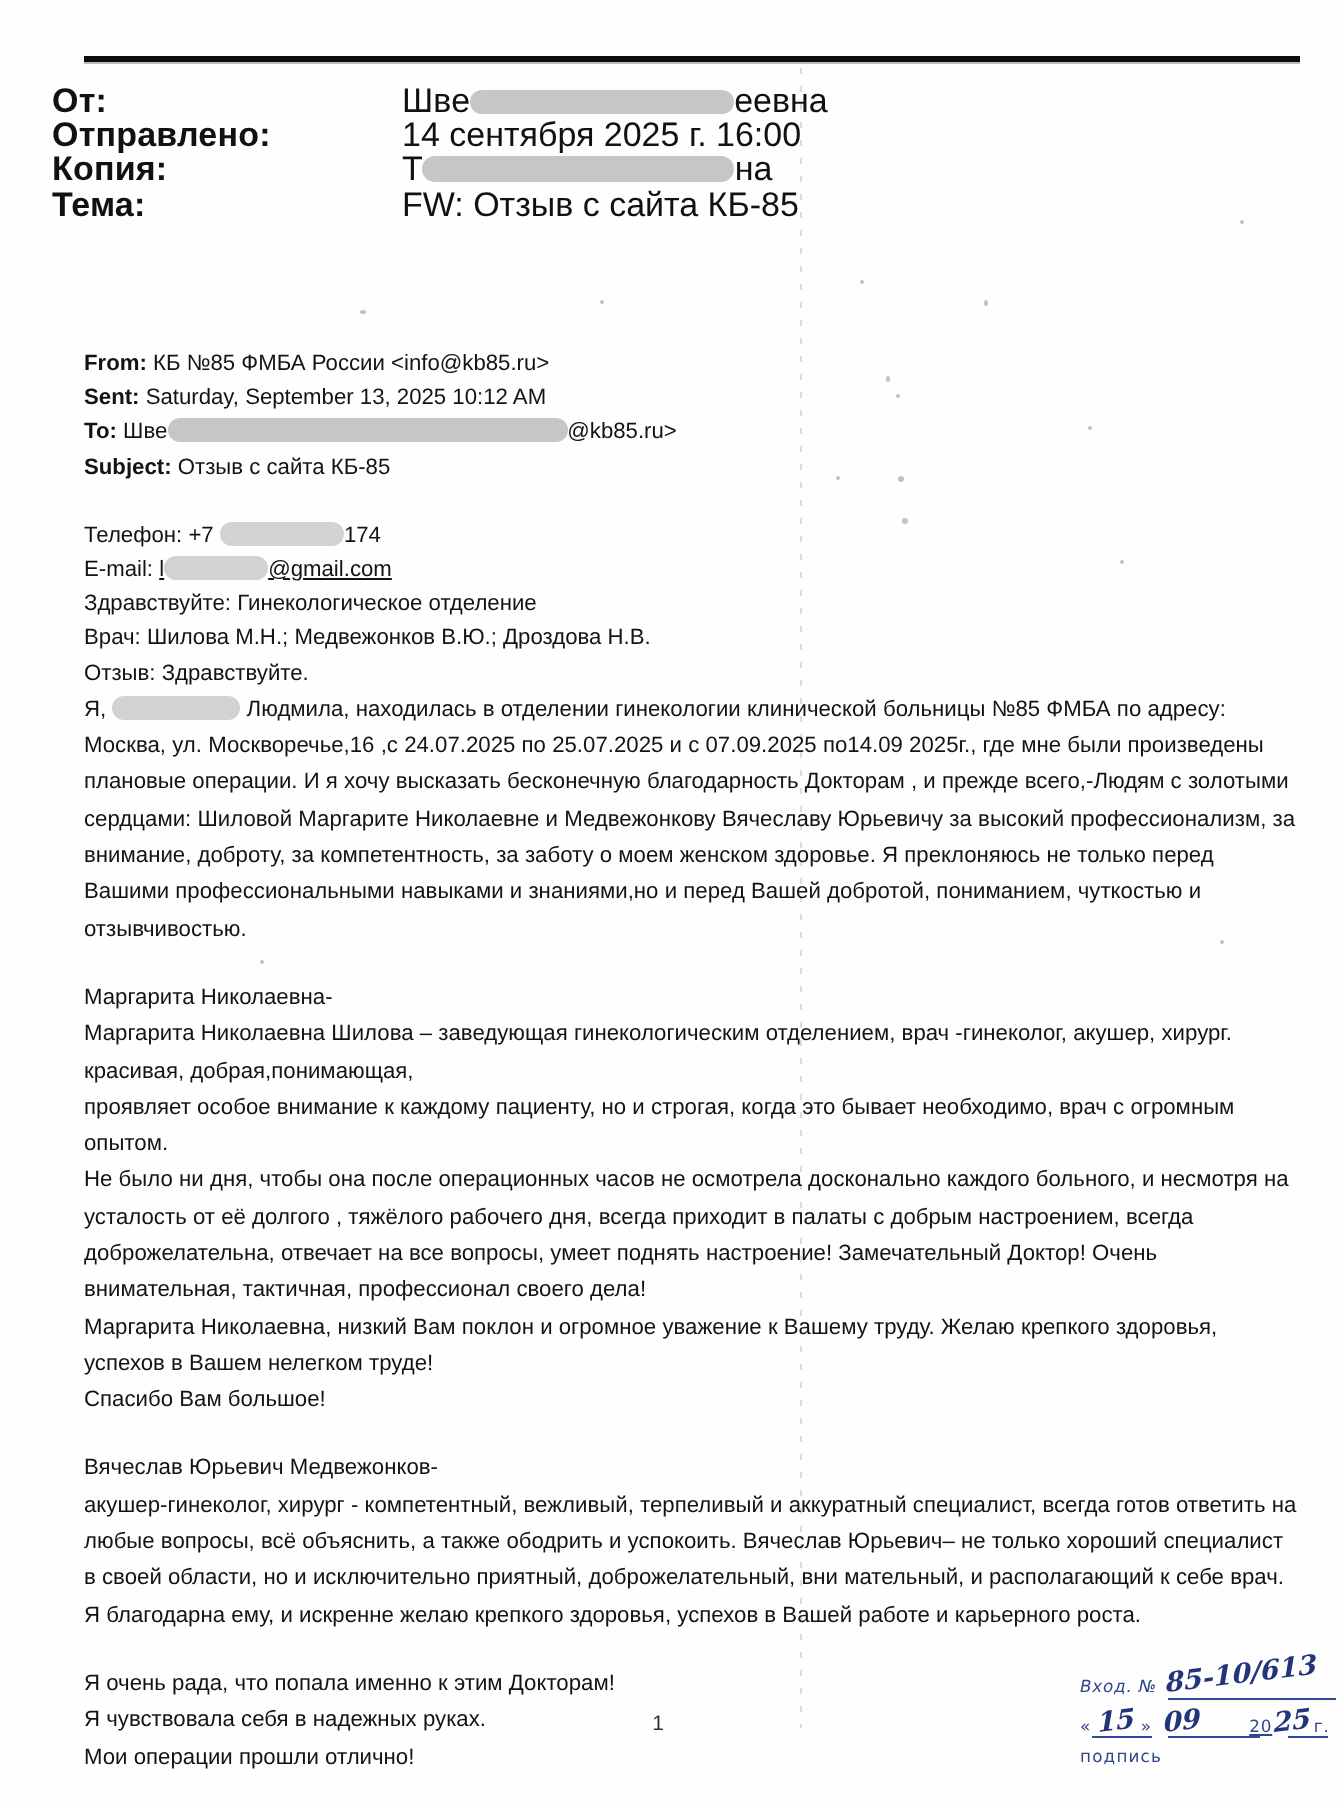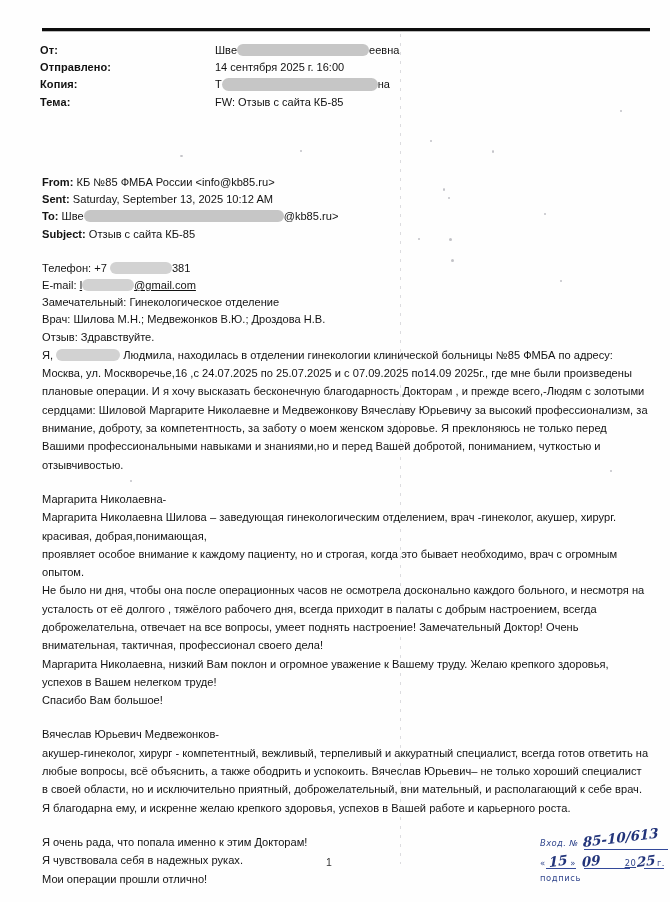--- a/index.html
+++ b/index.html
@@ -59,24 +59,24 @@
     position: absolute;
     left: 0; top: 3px;
     width: 100%;
     height: 1px;
     background: rgba(60,60,60,0.35);
   }
 
   
   .fwd-header {
     position: absolute;
-    left: 40px;
+    left: 26px;
     top: 42px;
     width: 600px;
-    font-size: 11px;
+    font-size: 17px;
     line-height: 17.2px;
     color: #111;
   }
   .fwd-row {
     display: flex;
     align-items: flex-start;
   }
   .fwd-label {
     width: 175px;
     flex: 0 0 175px;
@@ -238,25 +238,25 @@
 
     <div class="mail-head-row"><b>Sent:</b> <span>Saturday, September 13, 2025 10:12 AM</span></div>
 
     <div class="mail-head-row"><b>To:</b> <span>Шве</span><span class="redact" style="width:200px;"></span><span>@kb85.ru&gt;</span></div>
 
     <div class="mail-head-row"><b>Subject:</b> <span>Отзыв с сайта КБ-85</span></div>
 
     <div class="gap-md"></div>
 
 
-    <div class="line"><span>Телефон:</span> <span>+7</span> <span class="redact light" style="width:62px;"></span><span>381</span></div>
+    <div class="line"><span>Телефон:</span> <span>+7</span> <span class="redact light" style="width:62px;"></span><span>174</span></div>
 
     <div class="line"><span>E-mail:</span> <span class="link">l</span><span class="redact light" style="width:52px;"></span><span class="link">@gmail.com</span></div>
 
-    <div class="line"><span>Замечательный:</span> <span>Гинекологическое отделение</span></div>
+    <div class="line"><span>Здравствуйте:</span> <span>Гинекологическое отделение</span></div>
 
     <div class="line"><span>Врач:</span> <span>Шилова М.Н.; Медвежонков В.Ю.; Дроздова Н.В.</span></div>
 
     <div class="line"><span>Отзыв:</span> <span>Здравствуйте.</span></div>
 
     <div class="para"><span>Я, </span><span class="redact light" style="width:64px;"></span><span> Людмила, находилась в отделении гинекологии клинической больницы №85 ФМБА по адресу: Москва, ул. Москворечье,16 ,с 24.07.2025 по 25.07.2025 и с 07.09.2025 по14.09 2025г., где мне были произведены плановые операции. И я хочу высказать бесконечную благодарность Докторам , и прежде всего,-Людям с золотыми сердцами: Шиловой Маргарите Николаевне и Медвежонкову Вячеславу Юрьевичу за высокий профессионализм, за внимание, доброту, за компетентность, за заботу о моем женском здоровье. Я преклоняюсь не только перед Вашими профессиональными навыками и знаниями,но и перед Вашей добротой, пониманием, чуткостью и отзывчивостью.</span></div>
 
     <div class="gap-sm"></div>
 
     <div class="para">Маргарита Николаевна-</div>

